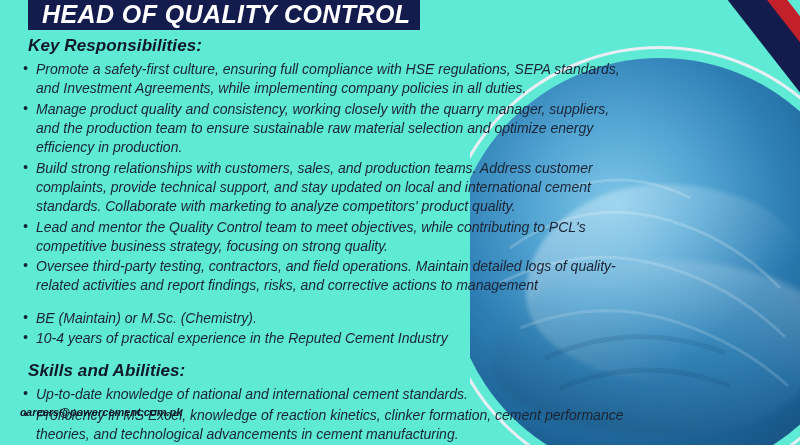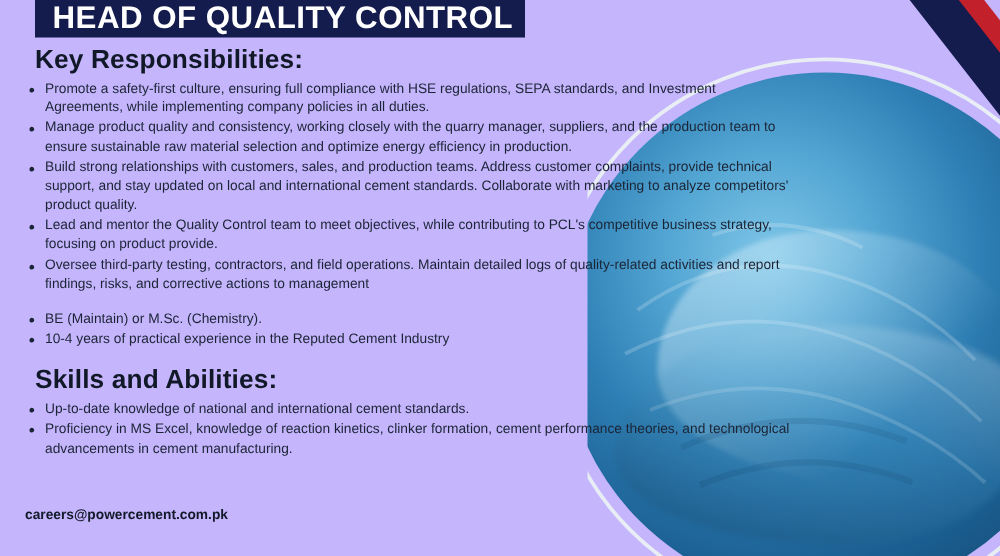--- a/index.html
+++ b/index.html
@@ -5,22 +5,23 @@
   * { box-sizing: border-box; margin: 0; padding: 0; }
   html, body {
     width: 800px; height: 445px;
     overflow: hidden;
     background: #ffffff;
     font-family: "Liberation Sans", sans-serif;
   }
   #page {
     position: relative;
     width: 800px; height: 445px;
-    background: #c4b5fd;
-    overflow: hidden;
+    background: #5eead4;
+    overflow: hidden;
+    font-style: italic;
   }
 
   
   .photo-wrap {
     position: absolute;
     right: 0; top: 0;
     width: 330px; height: 445px;
     overflow: hidden;
   }
   .photo-circle {
@@ -108,32 +109,32 @@
   }
 
   
   .content {
     position: absolute;
     left: 20px; top: 36px;
     width: 612px;
     color: #161d2c;
   }
   .section-title {
-    font-size: 21px;
+    font-size: 17px;
     font-weight: 700;
     color: #111827;
     margin: 0 0 4px 8px;
     letter-spacing: .1px;
   }
   .bullets { list-style: none; margin: 0 0 7px 0; }
   .bullets li {
     position: relative;
     padding-left: 16px;
     margin-bottom: 1px;
-    font-size: 11px;
+    font-size: 14px;
     line-height: 1.38;
     color: #1b2435;
   }
   .bullets li::before {
     content: "•";
     position: absolute;
     left: 3px; top: -1px;
     font-size: 14px;
     color: #1b2435;
   }
@@ -187,21 +188,21 @@
   </div>
 
   <div class="content">
 
     <div>
       <div class="section-title">Key Responsibilities:</div>
       <ul class="bullets">
         <li>Promote a safety-first culture, ensuring full compliance with HSE regulations, SEPA standards,  and Investment Agreements, while implementing company policies in all duties.</li>
         <li>Manage product quality and consistency, working closely with the quarry manager, suppliers, and the production team to ensure sustainable raw material selection and optimize energy efficiency in production.</li>
         <li>Build strong relationships with customers, sales, and production teams.  Address customer complaints, provide technical support, and stay updated on local and international cement standards. Collaborate with marketing to analyze competitors' product quality.</li>
-        <li>Lead and mentor the Quality Control team to meet objectives, while contributing to PCL's competitive business strategy, focusing on product provide.</li>
+        <li>Lead and mentor the Quality Control team to meet objectives, while contributing to PCL's competitive business strategy, focusing on strong quality.</li>
         <li>Oversee third-party testing, contractors, and field operations. Maintain detailed logs of quality-related activities and report findings, risks, and corrective actions to management</li>
       </ul>
     </div>
 
     <div class="gap-sm"></div>
 
     <div>
       <ul class="bullets">
         <li>BE (Maintain) or M.Sc. (Chemistry).</li>
         <li>10-4 years of practical experience in the Reputed Cement Industry</li>

